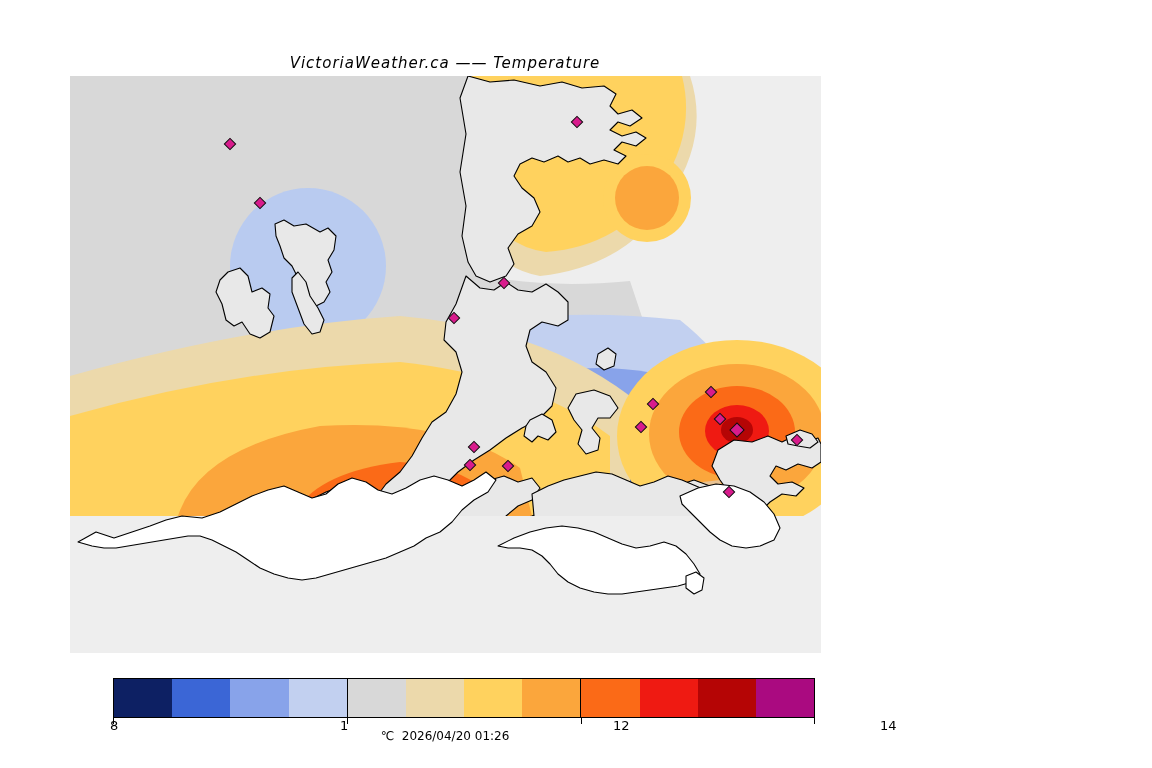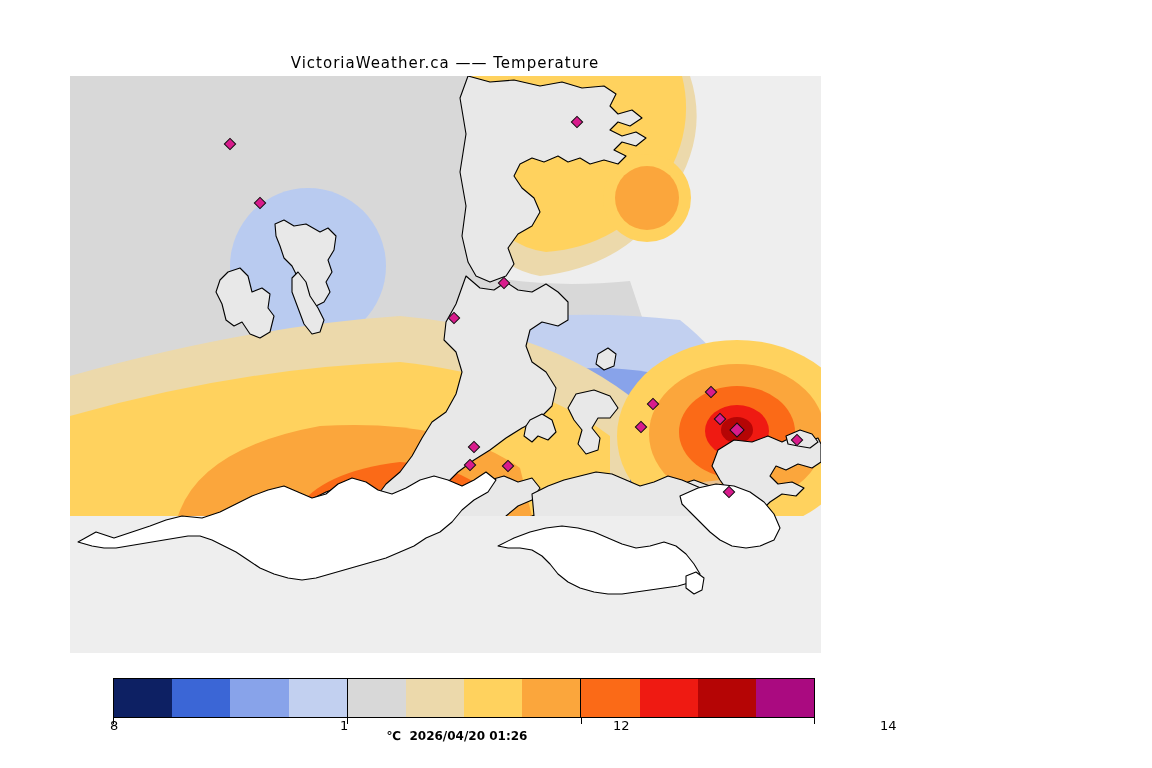--- a/index.html
+++ b/index.html
@@ -3,37 +3,37 @@
 <meta charset="utf-8">
 <style>
   html,body{margin:0;padding:0;background:#ffffff;}
   body{width:1152px;height:768px;position:relative;overflow:hidden;
        font-family:"DejaVu Sans","Liberation Sans",sans-serif;}
 
   #page{position:absolute;left:0;top:0;width:1152px;height:768px;background:#ffffff;}
 
   
   #title{position:absolute;left:0;top:54px;width:890px;text-align:center;
-         font-size:15px;letter-spacing:1px;color:#000;white-space:pre;}
+         font-size:15px;letter-spacing:1px;color:#000;white-space:pre;font-style:italic;}
 
   
   #map-panel{position:absolute;left:70px;top:76px;width:751px;height:577px;
              background:#eeeeee;overflow:hidden;}
   #map-svg{position:absolute;left:0;top:0;width:751px;height:577px;display:block;}
 
   
   #cbar-wrap{position:absolute;left:113px;top:678px;width:702px;height:40px;}
   #cbar{position:absolute;left:0;top:0;width:702px;height:40px;
         display:flex;border:1px solid #000;box-sizing:border-box;}
   #cbar .seg{flex:1 1 0;height:100%;}
   #cbar .seg.div{border-left:1px solid #000;}
   .cb-tick{position:absolute;top:40px;width:1px;height:6px;background:#000;}
   .cb-lab{position:absolute;top:718px;font-size:13px;color:#000;white-space:pre;}
-  #cb-caption{position:absolute;left:12px;top:729px;width:890px;text-align:center;
-              font-size:12px;color:#000;white-space:pre;font-weight:bold;}
+  #cb-caption{position:absolute;left:0;top:729px;width:890px;text-align:center;
+              font-size:12px;color:#000;white-space:pre;}
 </style>
 </head>
 <body>
 
 <div id="page">
 
   <div id="title">VictoriaWeather.ca —— Temperature</div>
 
   <div id="map-panel">
     <svg id="map-svg" viewBox="0 0 751 577">

